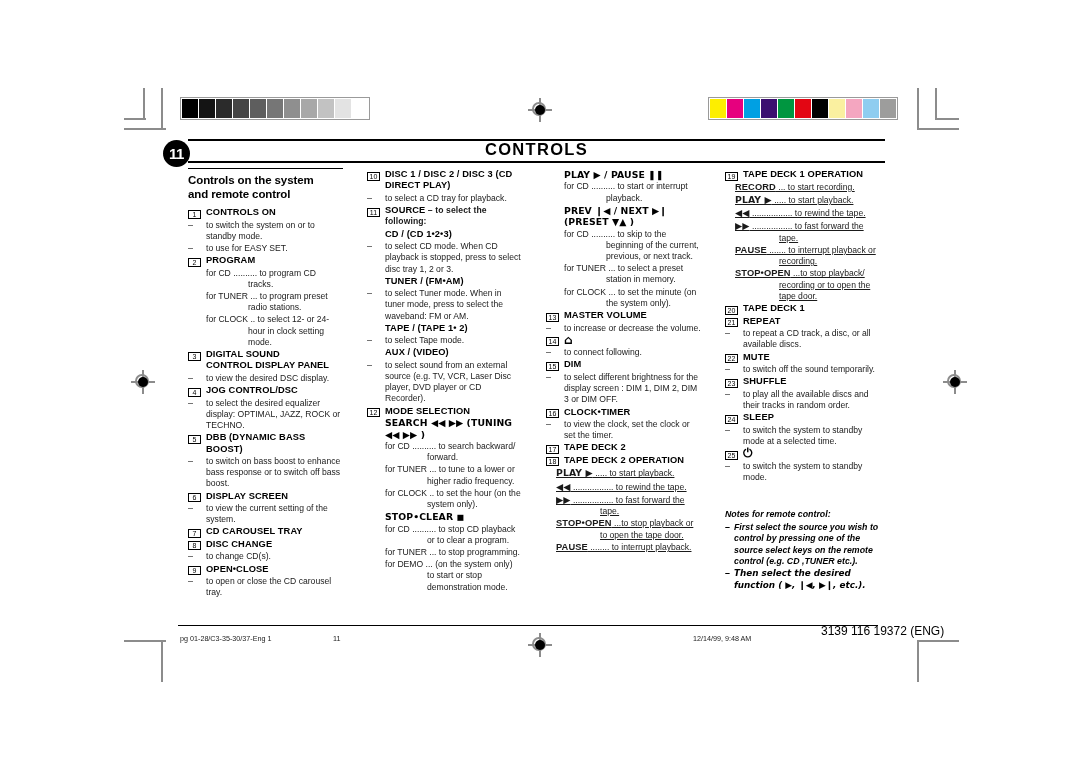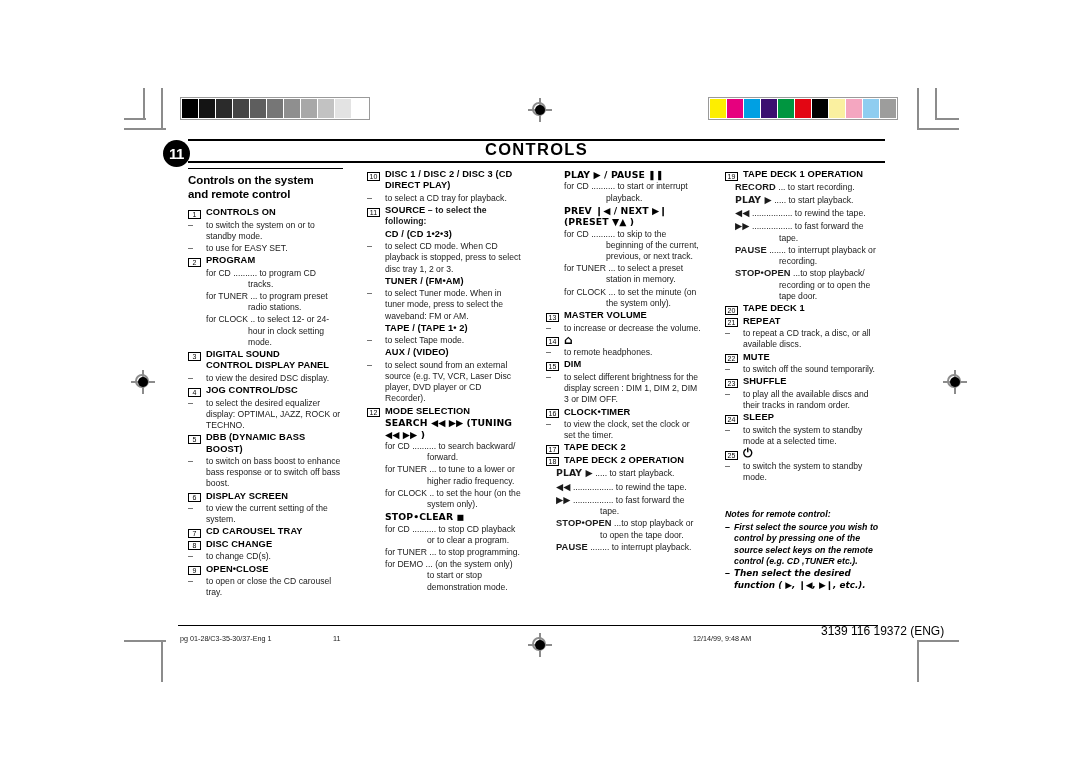--- a/index.html
+++ b/index.html
@@ -39,21 +39,21 @@
   
   .row{display:flex;align-items:flex-start;margin-top:1px;}
   .num{flex:0 0 13px;height:9px;border:1px solid #000;font-size:7px;line-height:8px;text-align:center;
        margin-right:5px;margin-top:2.5px;box-sizing:border-box;font-weight:normal;}
   .dash{flex:0 0 13px;margin-right:5px;text-align:left;font-size:9px;line-height:11px;color:#222;}
   .body{flex:1 1 auto;}
   .b{font-weight:bold;font-size:9.3px;line-height:11.4px;letter-spacing:.1px;}
   .t{font-size:8.6px;line-height:11.2px;color:#1a1a1a;}
   .ital{}
   .hang{padding-left:42px;text-indent:-42px;}
-  .hang2{padding-left:36px;text-indent:-44px;}
+  .hang2{padding-left:36px;text-indent:-44px;text-decoration:underline;}
   .glyph{font-family:"DejaVu Sans",sans-serif;}
 
   .notes{margin-top:26px;font-style:italic;font-weight:bold;font-size:8.8px;line-height:11.6px;}
   .notes .ntitle{margin-bottom:1px;}
   .notes .nrow{display:flex;}
   .notes .nd{flex:0 0 9px;}
   .notes .nb{flex:1 1 auto;}
 
   
   .foot-rule{position:absolute;left:178px;top:625px;width:700px;height:1px;background:#000;}
@@ -472,21 +472,21 @@
           <div class="num">14</div>
           <div class="body">
             <div class="b glyph" style="font-size: 12px;">
               <div>⌂</div>
             </div>
           </div>
         </div>
         <div class="row">
           <div class="dash">–</div>
           <div class="body">
-            <div class="t">to remote headphones.</div>
+            <div class="t">to connect following.</div>
           </div>
         </div>
         <div class="row">
           <div class="num">15</div>
           <div class="body">
             <div class="b">
               <div>DIM</div>
             </div>
           </div>
         </div>

